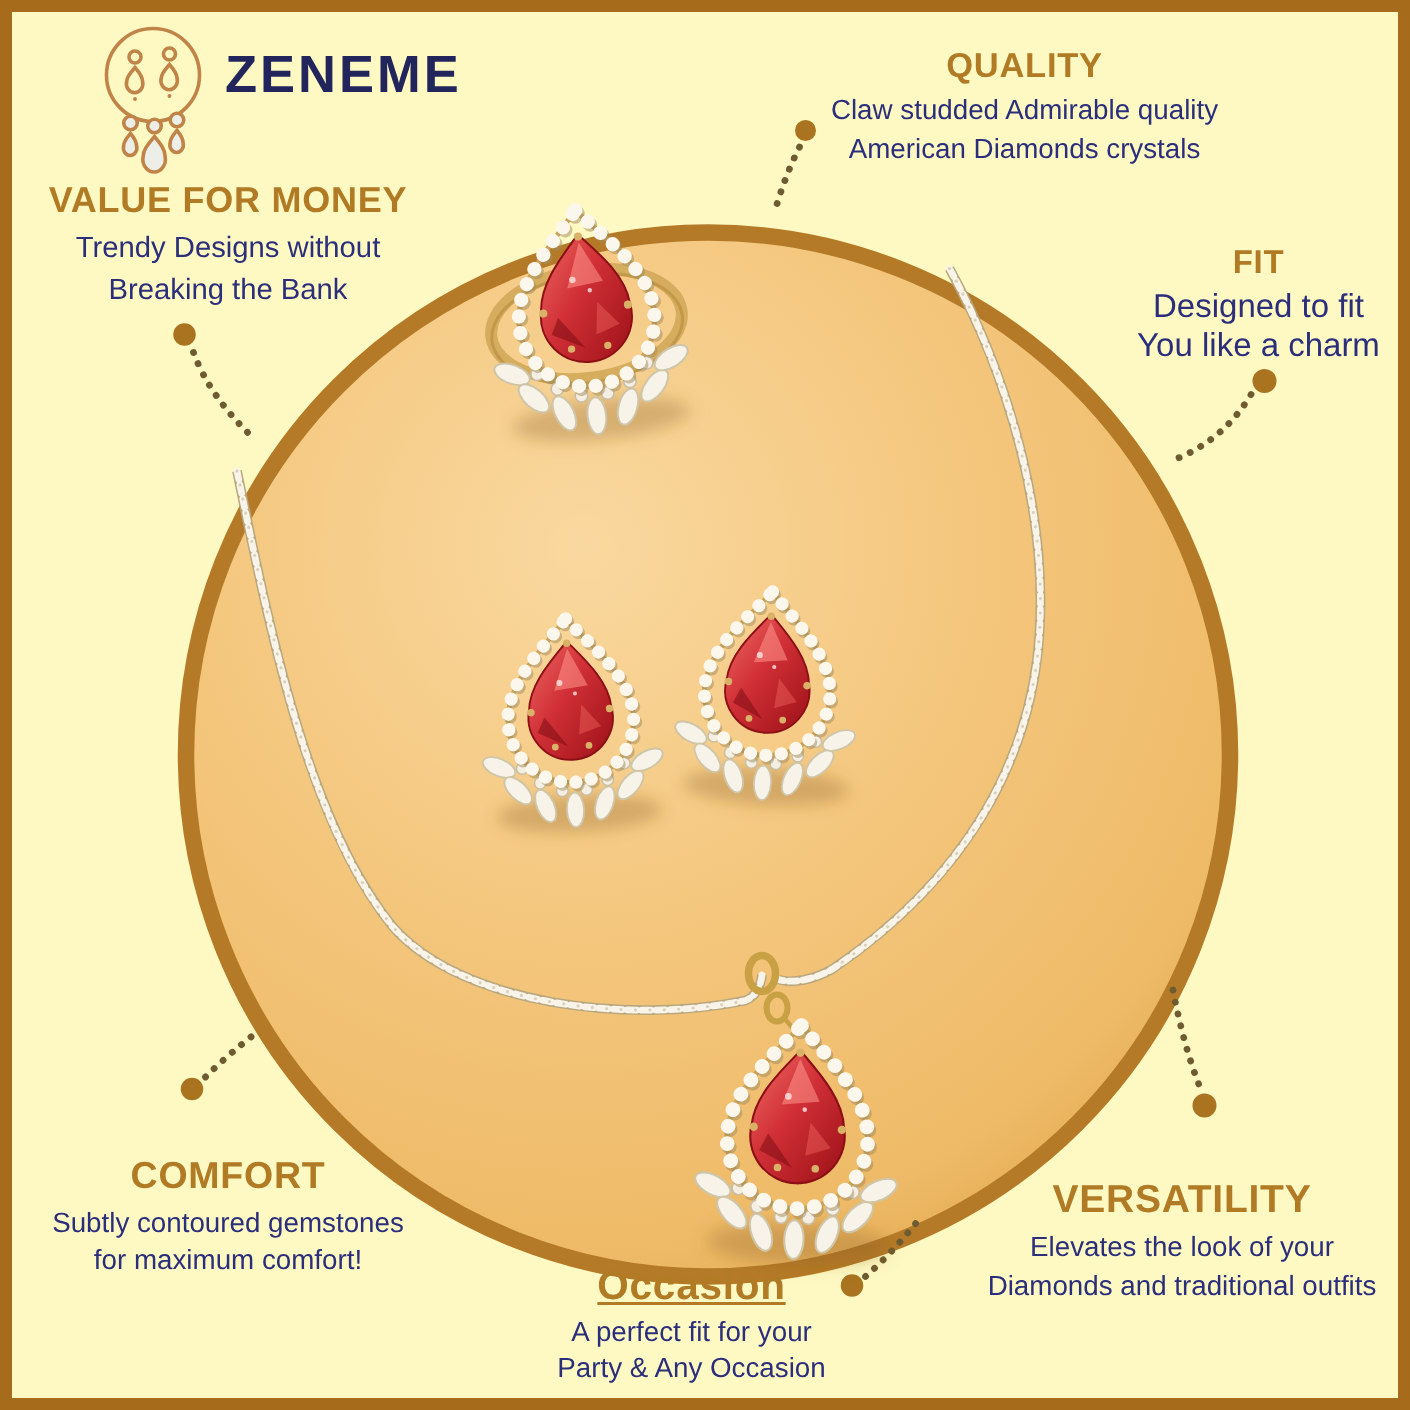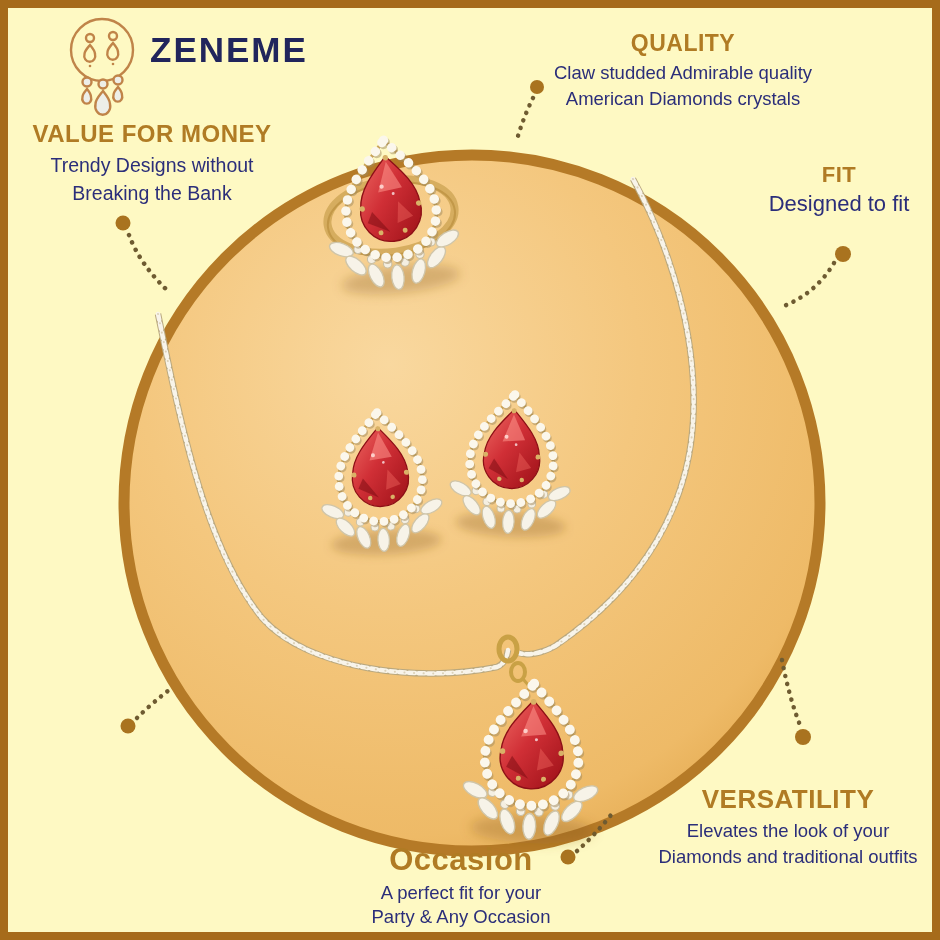--- a/index.html
+++ b/index.html
@@ -37,21 +37,21 @@
   .quality{left:538px;top:30px;width:290px;}
   .quality .c-title{font-size:23px;}
   .quality .c-line{font-size:18.5px;line-height:26px;}
   .fit{left:756px;top:162px;width:166px;}
   .fit .c-title{font-size:22px;}
   .fit .c-line{font-size:22px;line-height:26px;}
   .versatility{left:650px;top:784px;width:276px;}
   .versatility .c-title{font-size:26px;}
   .versatility .c-line{font-size:18.5px;line-height:26px;}
   .occasion{left:352px;top:842px;width:218px;}
-  .occasion .c-title{font-size:31px;}
+  .occasion .c-title{font-size:27px;text-decoration:underline;}
   .occasion .c-line{font-size:18.5px;line-height:24px;}
   .comfort{left:18px;top:770px;width:268px;}
   .comfort .c-title{font-size:25px;}
   .comfort .c-line{font-size:18.5px;line-height:25px;}
 
   .lead{stroke:#6e5b31;stroke-width:4.5;stroke-dasharray:0.1 8;stroke-linecap:round;fill:none;}
 </style>
 </head>
 <body>
 
@@ -195,29 +195,35 @@
 
   <div class="callout quality">
     <div class="c-title">QUALITY</div>
     <div class="c-line">Claw studded Admirable quality</div>
     <div class="c-line">American Diamonds crystals</div>
   </div>
 
   <div class="callout fit">
     <div class="c-title">FIT</div>
     <div class="c-line">Designed to fit</div>
+    <div class="c-line">You like a charm</div>
   </div>
 
   <div class="callout versatility">
     <div class="c-title">VERSATILITY</div>
     <div class="c-line">Elevates the look of your</div>
     <div class="c-line">Diamonds and traditional outfits</div>
   </div>
 
   <div class="callout occasion">
     <div class="c-title">Occasion</div>
     <div class="c-line">A perfect fit for your</div>
     <div class="c-line">Party &amp; Any Occasion</div>
   </div>
 
+  <div class="callout comfort">
+    <div class="c-title">COMFORT</div>
+    <div class="c-line">Subtly contoured gemstones</div>
+    <div class="c-line">for maximum comfort!</div>
+  </div>
 
   <div class="frame-border"></div>
 </div>
 
 </body></html>

